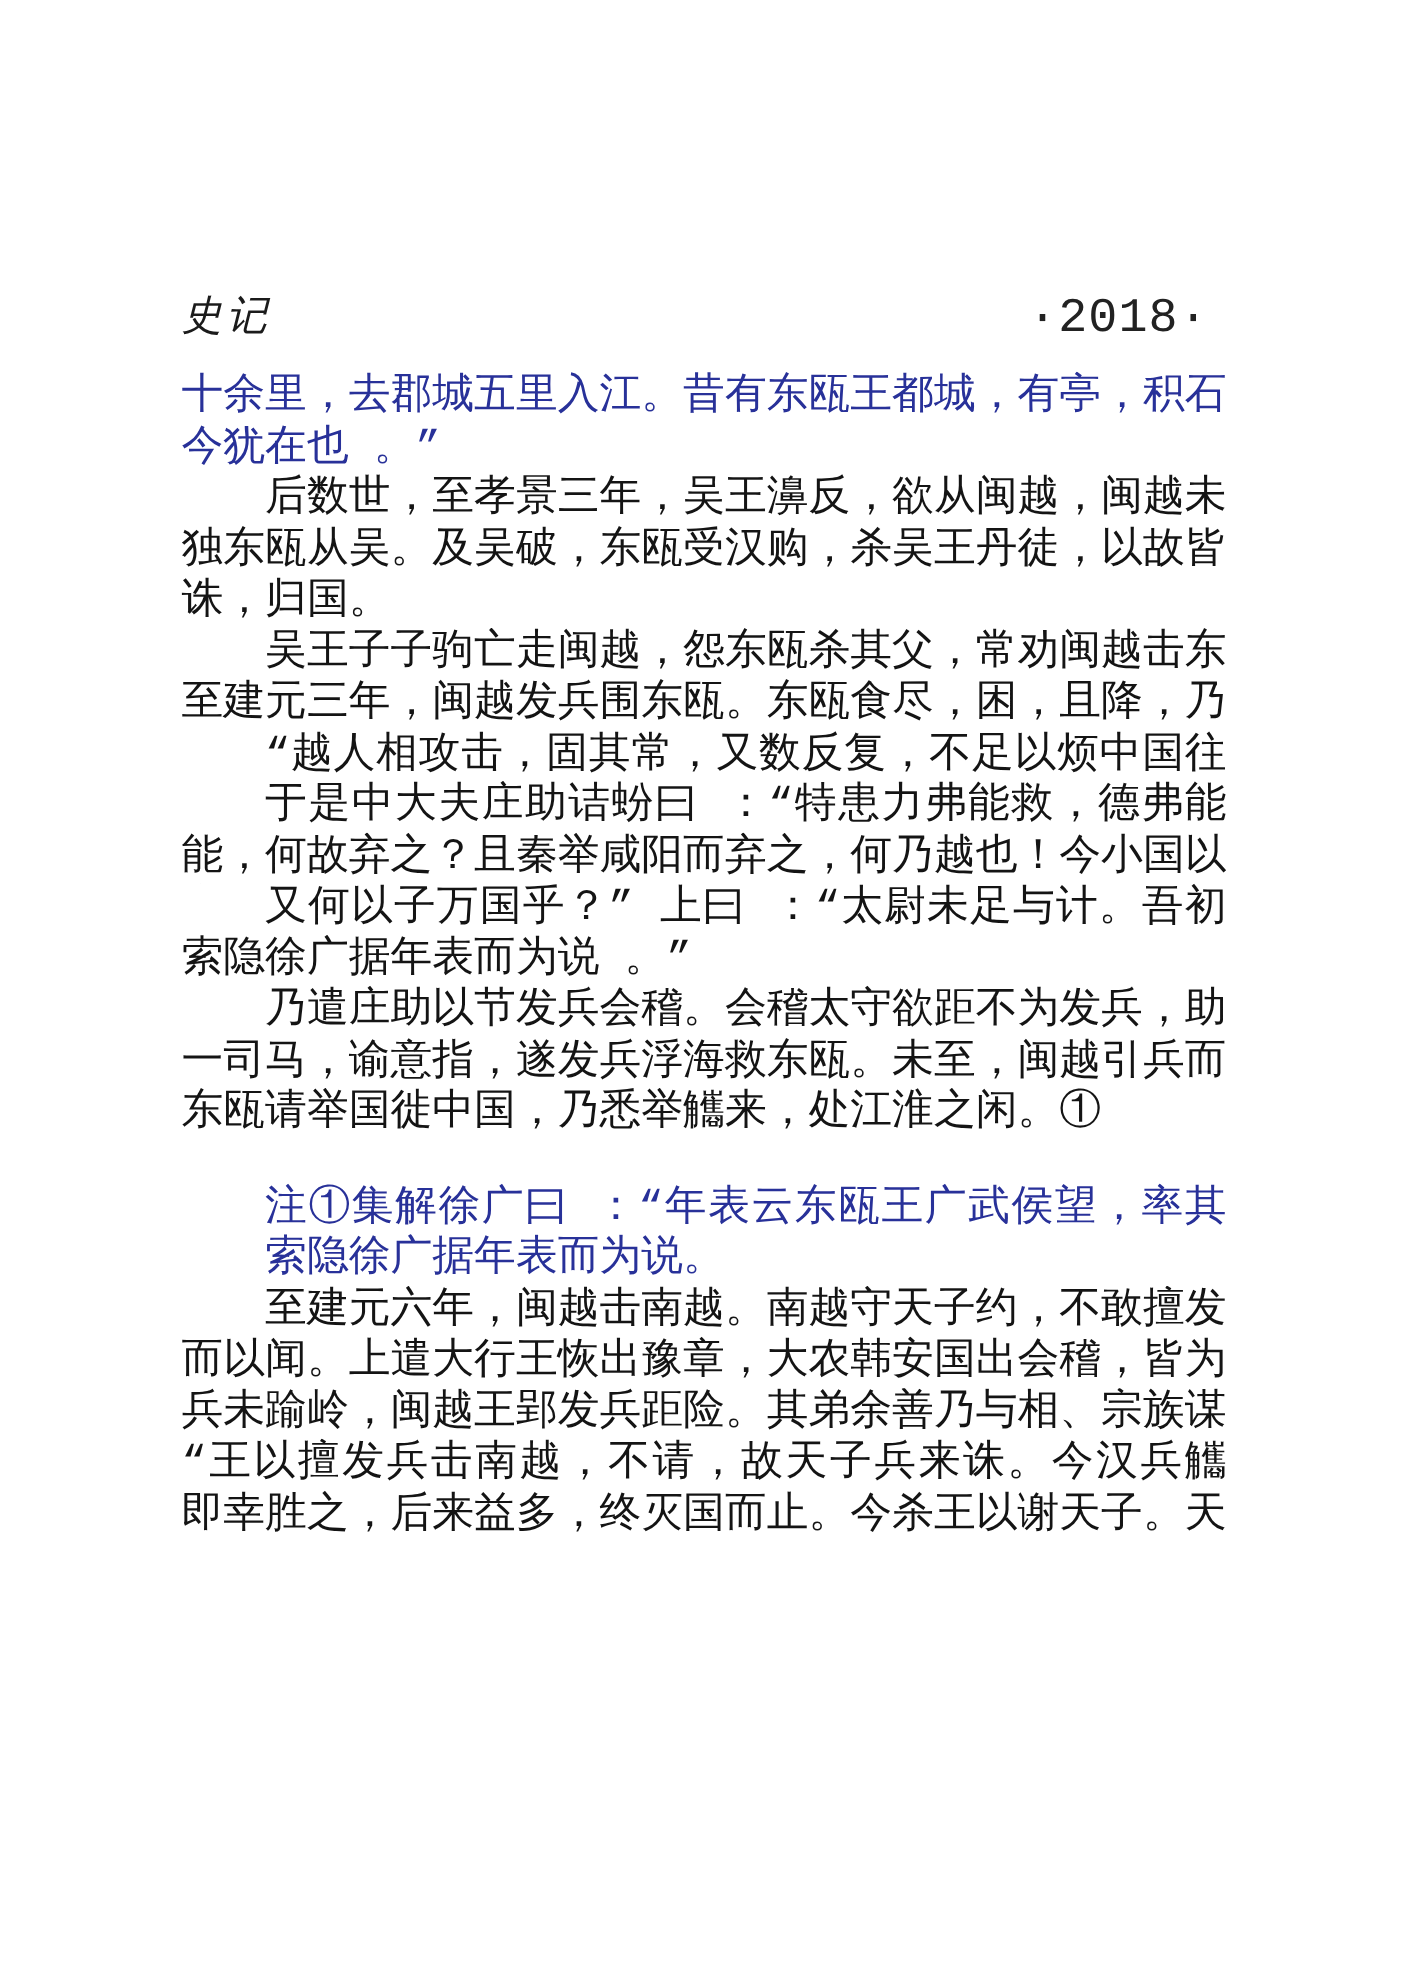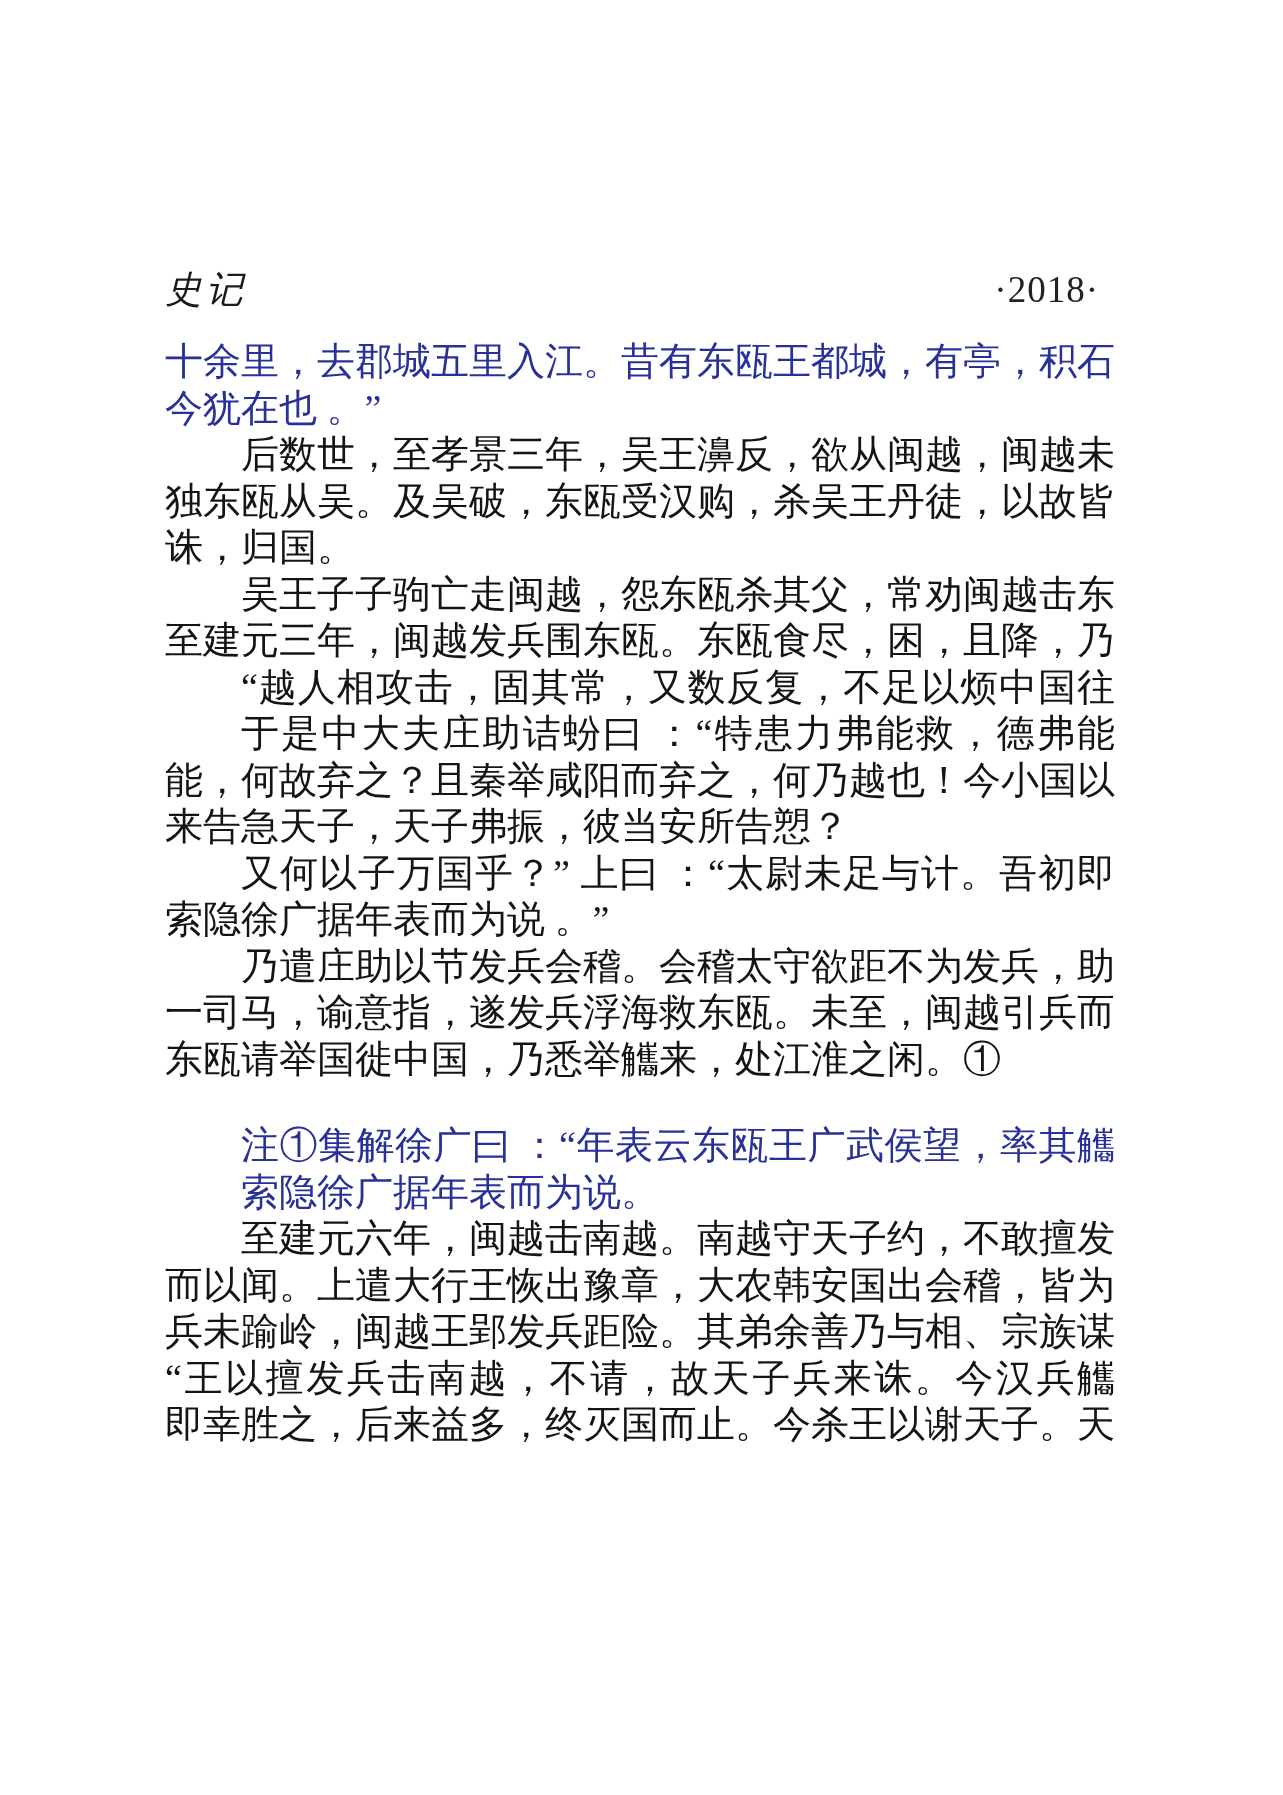--- a/index.html
+++ b/index.html
@@ -2,21 +2,21 @@
 <html lang="zh" style="--annotation-blue: #283199; --body-black: #141414;"><head>
 <meta charset="utf-8">
 <style>
   html,body { margin:0; padding:0; background:#ffffff; }
   .page {
     position: relative;
     width: 1283px;
     height: 1795px;
     background: #ffffff;
     overflow: hidden;
-    font-family: Liberation Serif, serif;
+    font-family: Liberation Mono, monospace;
     color: #161616;
   }
   .content {
     position: absolute;
     left: 165px;
     top: 268px;
     width: 950px;
   }
   .page-header {
     display: flex;
@@ -26,21 +26,21 @@
   }
   .book-title {
     font-size: 37px;
     line-height: 44px;
     font-style: italic;
     font-weight: 500;
     letter-spacing: 4px;
     color: #1b1b1b;
   }
   .page-number {
-    font-size: 37px;
+    font-size: 44px;
     line-height: 44px;
     letter-spacing: 1px;
     color: #222222;
     padding-right: 16px;
   }
   .text-column {
     margin-top: 26px;
   }
   .para { margin: 0; }
   .para.gap-before { margin-top: 40px; }
@@ -82,21 +82,20 @@
         <div class="para black">
           <div class="line fill indent">吴王子子驹亡走闽越，怨东瓯杀其父，常劝闽越击东瓯。</div>
           <div class="line fill">至建元三年，闽越发兵围东瓯。东瓯食尽，困，且降，乃使人</div>
         </div>
         <div class="para black">
           <div class="line fill indent">“越人相攻击，固其常，又数反复，不足以烦中国往救也。</div>
         </div>
         <div class="para black">
           <div class="line fill indent">于是中大夫庄助诘蚡曰 ：“特患力弗能救，德弗能覆；诚</div>
           <div class="line fill">能，何故弃之？且秦举咸阳而弃之，何乃越也！今小国以穷困</div>
-          <div class="line">来告急天子，天子弗振，彼当安所告愬？</div>
         </div>
         <div class="para black">
           <div class="line fill indent">又何以子万国乎？” 上曰 ：“太尉未足与计。吾初即位，</div>
           <div class="line">索隐徐广据年表而为说 。”</div>
         </div>
         <div class="para black">
           <div class="line fill indent">乃遣庄助以节发兵会稽。会稽太守欲距不为发兵，助乃斩</div>
           <div class="line fill">一司马，谕意指，遂发兵浮海救东瓯。未至，闽越引兵而去。</div>
           <div class="line">东瓯请举国徙中国，乃悉举觿来，处江淮之闲。①</div>
         </div>

